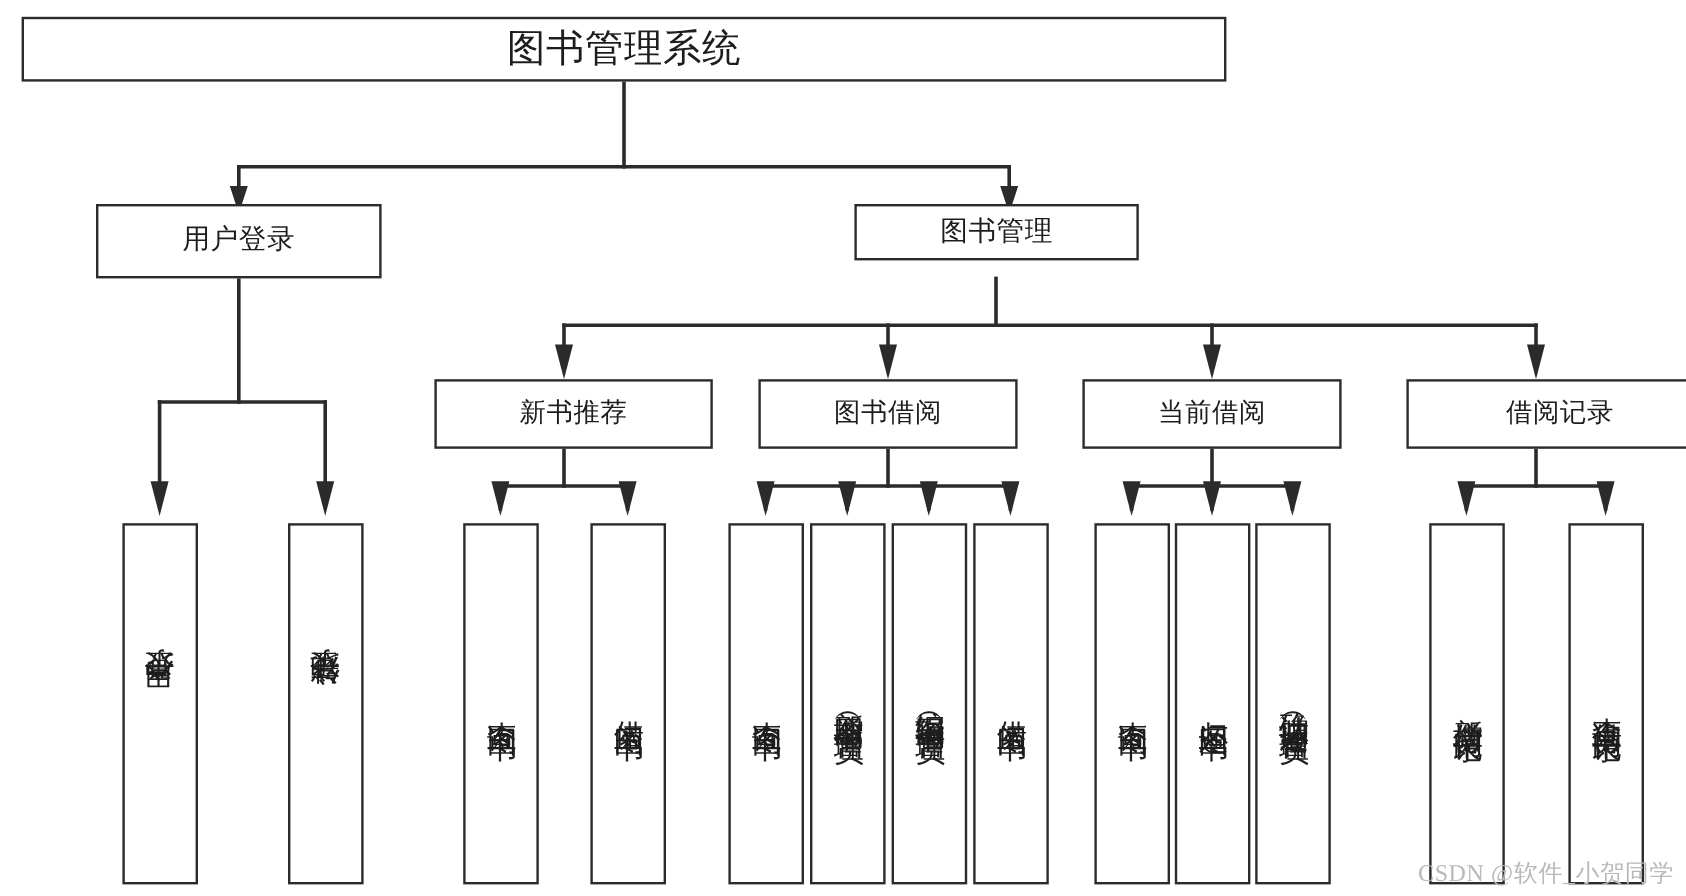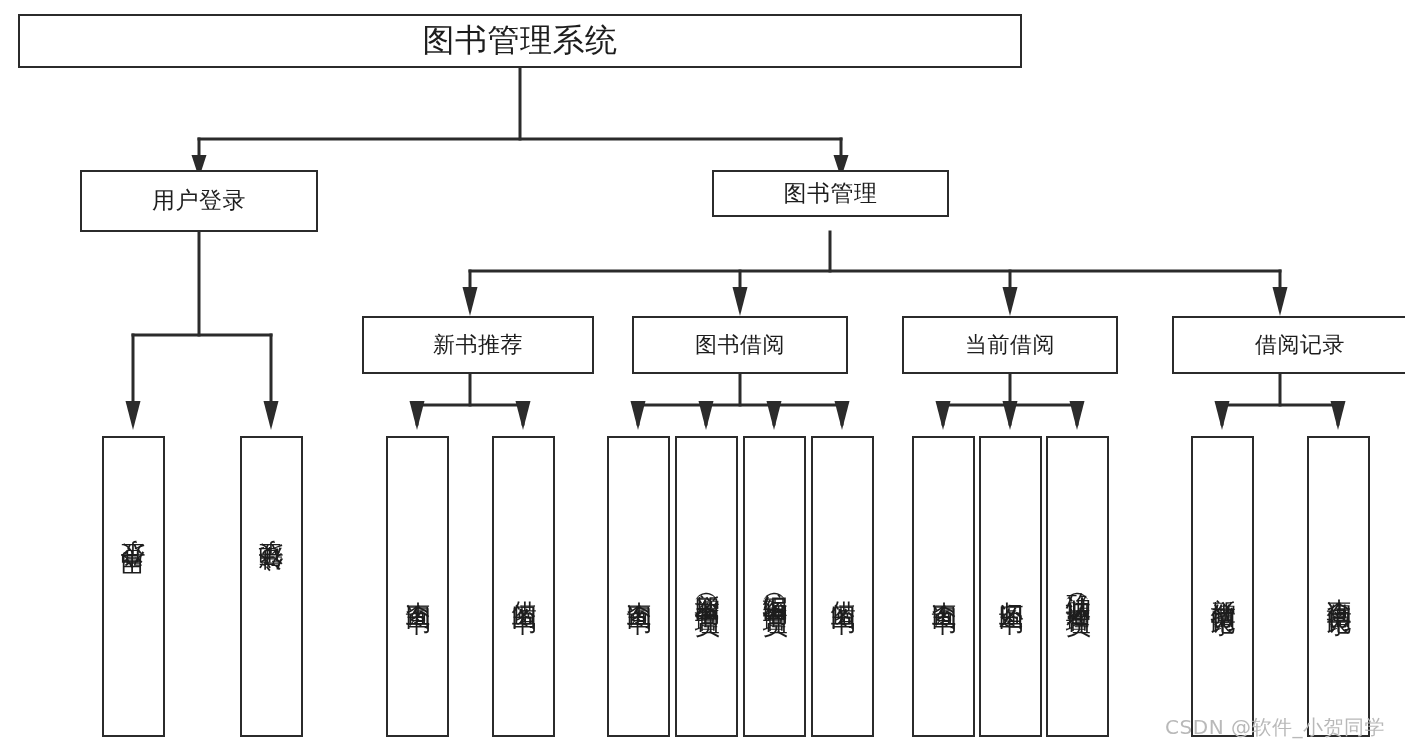--- a/index.html
+++ b/index.html
@@ -233,15 +233,15 @@
   </div>
 
   <div class="node vert" style="left:1191px; top:436px; width:63px; height:301px;">
     <span class="lbl">新增借阅记录</span>
   </div>
 
   <div class="node vert" style="left:1307px; top:436px; width:63px; height:301px;">
     <span class="lbl">查询借阅记录</span>
   </div>
 
-  <div class="watermark" style="right:20px; bottom:6px;">CSDN @软件_小贺同学</div>
+  <div class="watermark" style="right:10px; bottom:6px;font-family:Liberation Serif, serif;">CSDN @软件_小贺同学</div>
 
 </div>
 
 </body></html>

